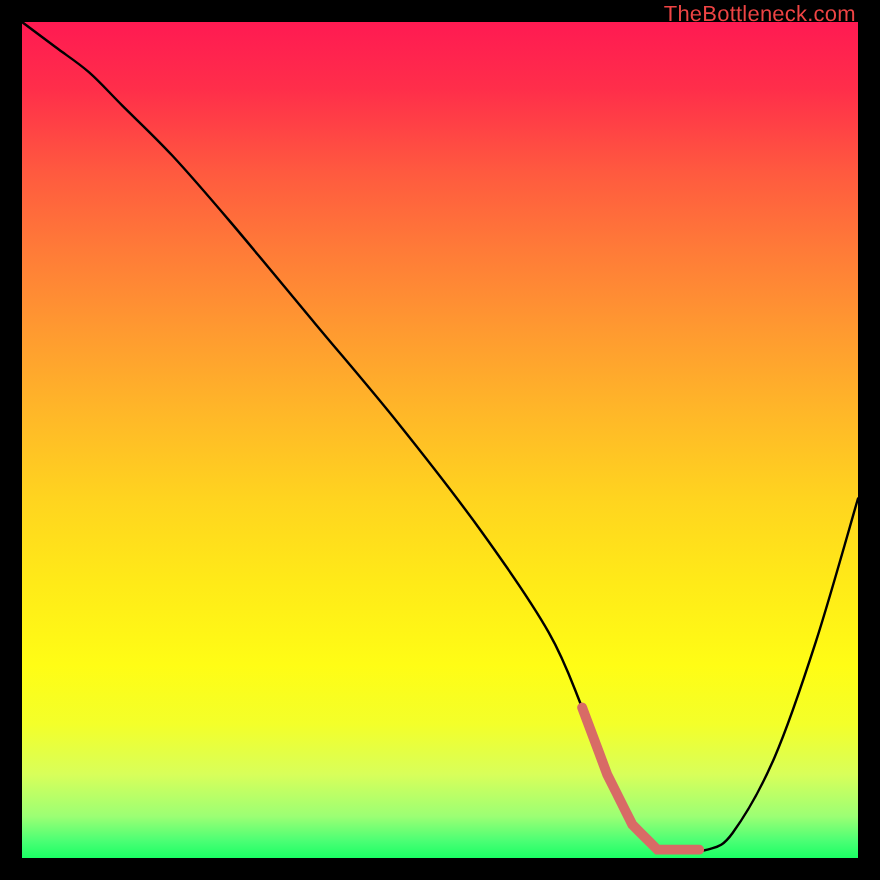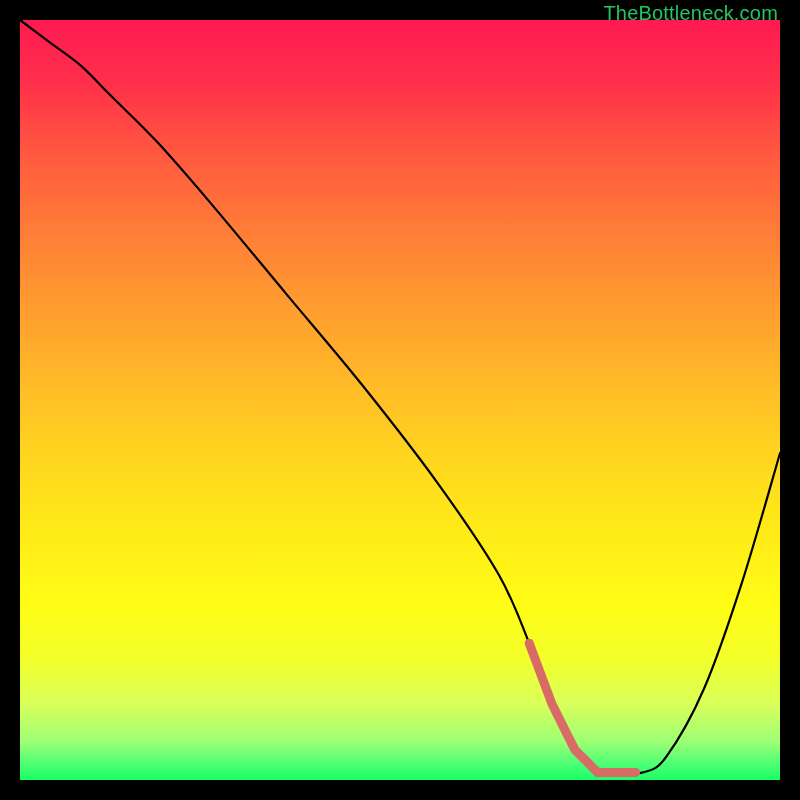--- a/index.html
+++ b/index.html
@@ -30,21 +30,21 @@
       #d8ff5a 90%,
       #9cff74 95%,
       #4aff74 98%,
       #1aff64 100%
     );
   }
   .watermark {
     position: absolute;
     top: 2px;
     right: 22px;
-    color: #22c55e;
+    color: #ef4444;
     font-size: 20px;
     font-weight: 500;
     letter-spacing: 0.2px;
     z-index: 10;
   }
   svg.curve {
     position: absolute;
     left: 0; top: 0;
     width: 760px; height: 760px;
     overflow: visible;

